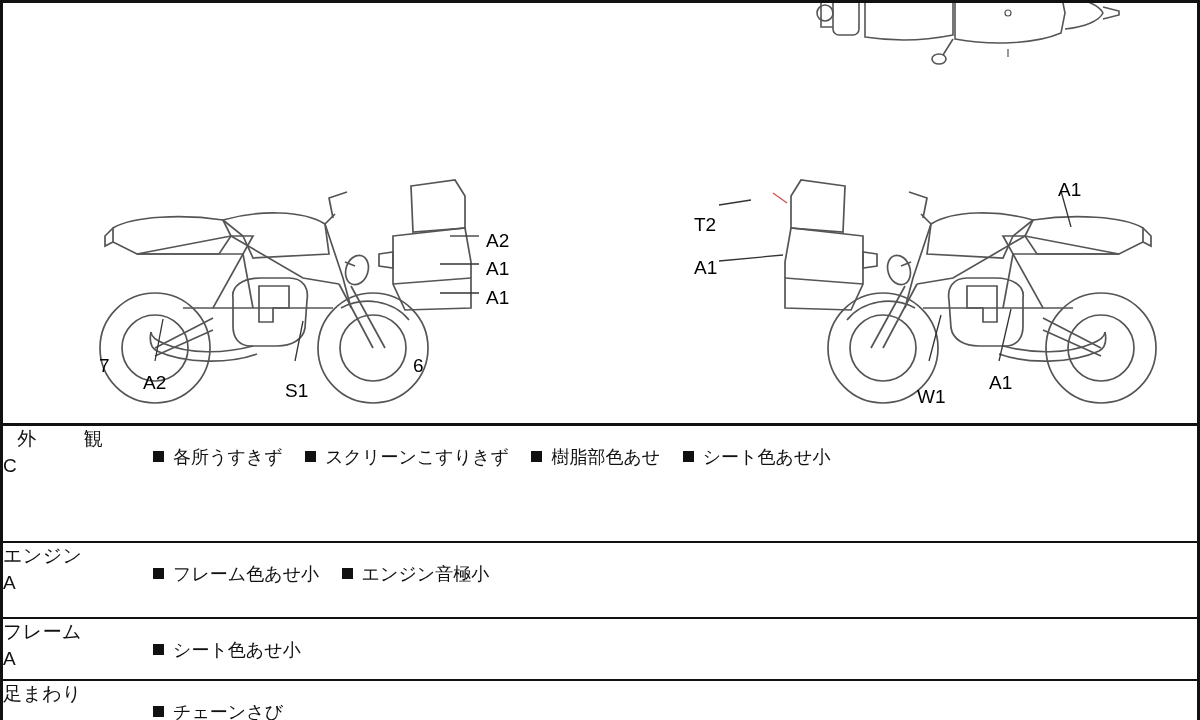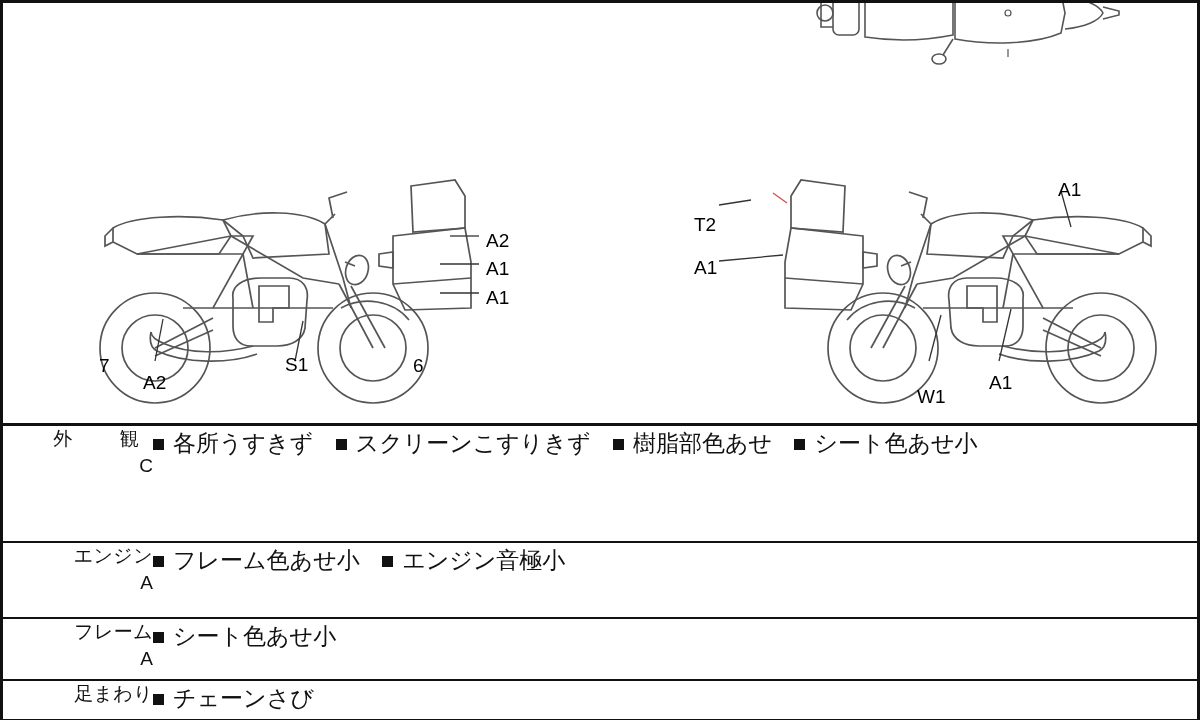--- a/index.html
+++ b/index.html
@@ -59,21 +59,21 @@
   }
   .cond-table tr {
     border-bottom: 2px solid #111;
   }
   .cond-table td {
     vertical-align: top;
     padding: 0;
   }
   .cat-cell {
     width: 150px;
-    text-align: right;
+    text-align: left;
     padding-top: 12px;
   }
   .cat-name {
     font-size: 19px;
     letter-spacing: 0.02em;
     line-height: 1.35;
   }
   .cat-name.spaced {
     letter-spacing: 0.75em;
     padding-left: 0.75em;
@@ -81,24 +81,25 @@
   .cat-grade {
     font-size: 19px;
     line-height: 1.5;
   }
   .notes-cell {
     padding-top: 12px;
     padding-left: 4px;
   }
   .note {
     display: inline-block;
-    font-size: 23px;
+    font-size: 18px;
     margin-right: 18px;
     line-height: 1.5;
     white-space: nowrap;
+    margin-top: 18px;
   }
   .note .sq {
     display: inline-block;
     width: 11px;
     height: 11px;
     background: #111;
     margin-right: 9px;
     vertical-align: 1px;
   }
   .row-appearance { height: 116px; }
@@ -228,21 +229,21 @@
       <path d="M926 358 L938 312"></path>
       <path d="M996 358 L1008 306"></path>
       <path d="M770 190 L784 200" stroke="#d05050"></path>
     </svg>
 
     <div class="lbl" style="left:483px; top:228px;">A2</div>
     <div class="lbl" style="left:483px; top:256px;">A1</div>
     <div class="lbl" style="left:483px; top:285px;">A1</div>
     <div class="lbl" style="left:96px; top:353px;">7</div>
     <div class="lbl" style="left:140px; top:370px;">A2</div>
-    <div class="lbl" style="left:282px; top:352px;">S1</div>
+    <div class="lbl" style="left:282px; top:378px;">S1</div>
     <div class="lbl" style="left:410px; top:353px;">6</div>
 
     <div class="lbl" style="left:691px; top:212px;">T2</div>
     <div class="lbl" style="left:691px; top:255px;">A1</div>
     <div class="lbl" style="left:1055px; top:177px;">A1</div>
     <div class="lbl" style="left:914px; top:384px;">W1</div>
     <div class="lbl" style="left:986px; top:370px;">A1</div>
   </div>
 
   <table class="cond-table">

